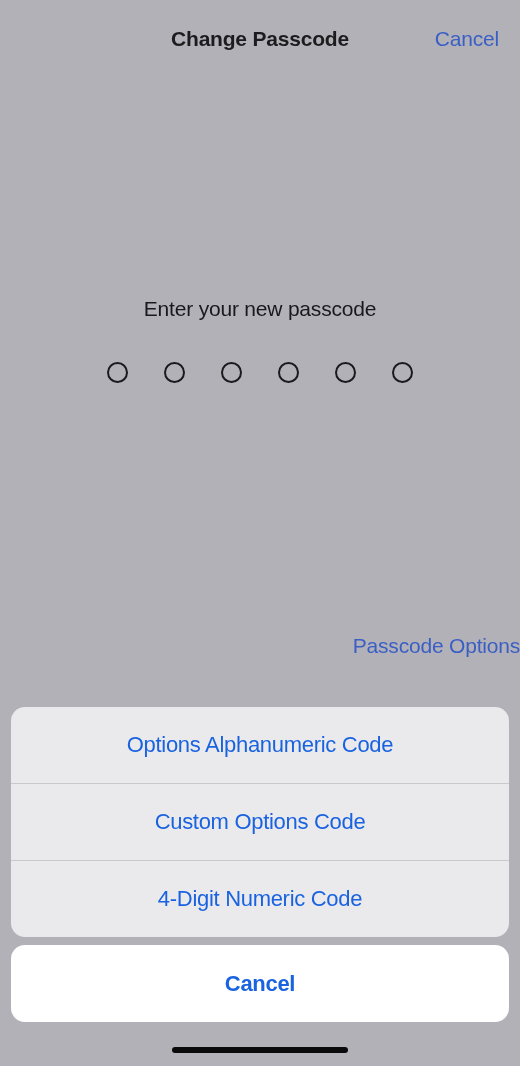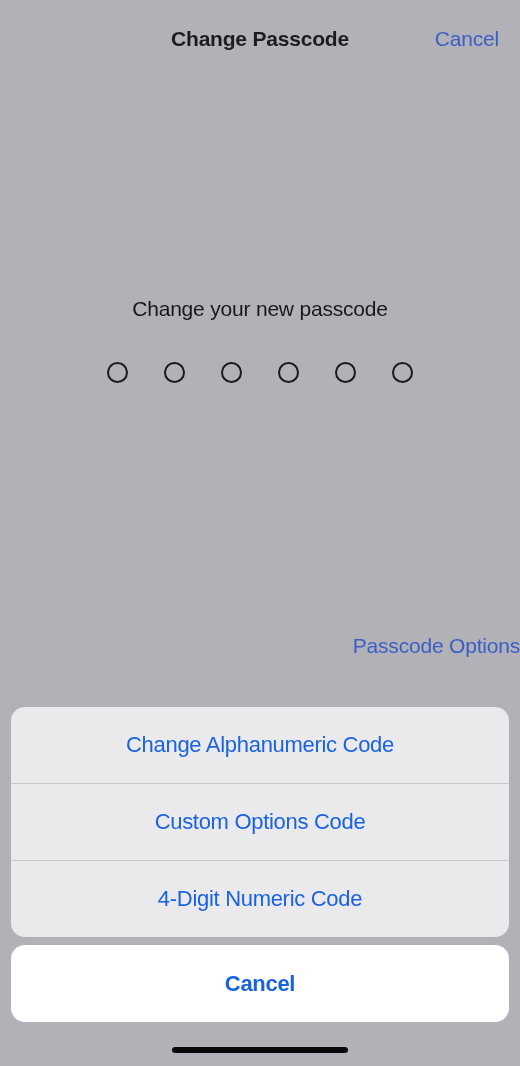--- a/index.html
+++ b/index.html
@@ -155,37 +155,37 @@
 </head>
 <body>
 
 <div id="dimmed-layer">
 
   <div id="nav-bar">
     <div id="nav-title">Change Passcode</div>
     <div id="nav-cancel">Cancel</div>
   </div>
 
-  <div id="passcode-prompt">Change your new passcode</div>
+  <div id="passcode-prompt">Enter your new passcode</div>
 
   <div id="passcode-dots">
     <div class="passcode-dot"></div>
     <div class="passcode-dot"></div>
     <div class="passcode-dot"></div>
     <div class="passcode-dot"></div>
     <div class="passcode-dot"></div>
     <div class="passcode-dot"></div>
   </div>
 
   <div id="passcode-options-link">Passcode Options</div>
 
 </div>
 
 <div id="action-sheet">
   <div id="action-sheet-group">
-    <div class="sheet-item">Change Alphanumeric Code</div>
+    <div class="sheet-item">Options Alphanumeric Code</div>
     <div class="sheet-item">Custom Options Code</div>
     <div class="sheet-item">4-Digit Numeric Code</div>
   </div>
   <div id="action-sheet-cancel">Cancel</div>
 </div>
 
 <div id="home-indicator"></div>
 
 </body></html>

